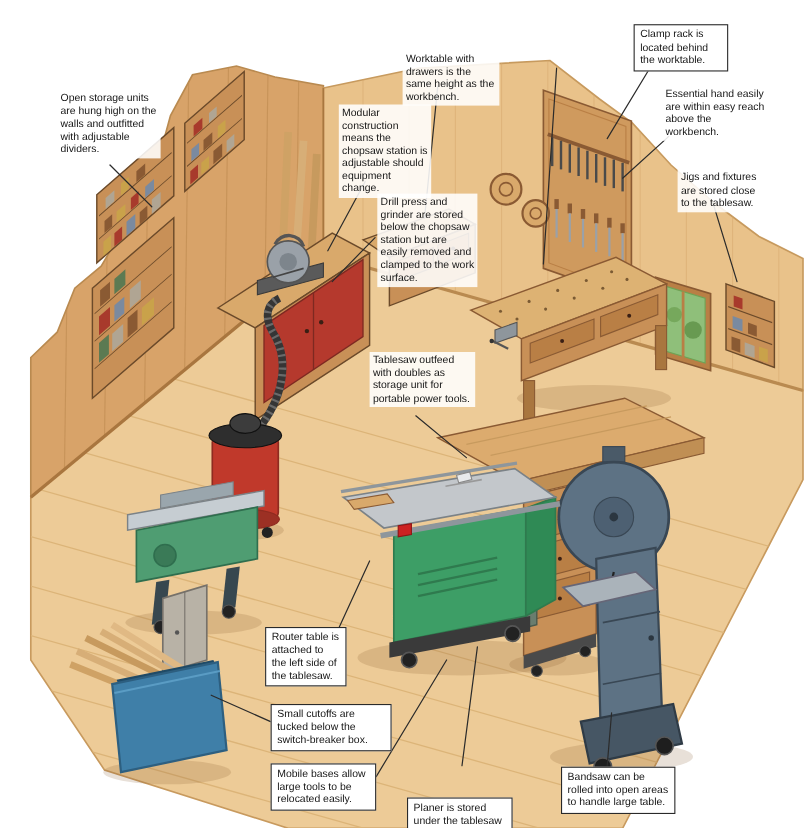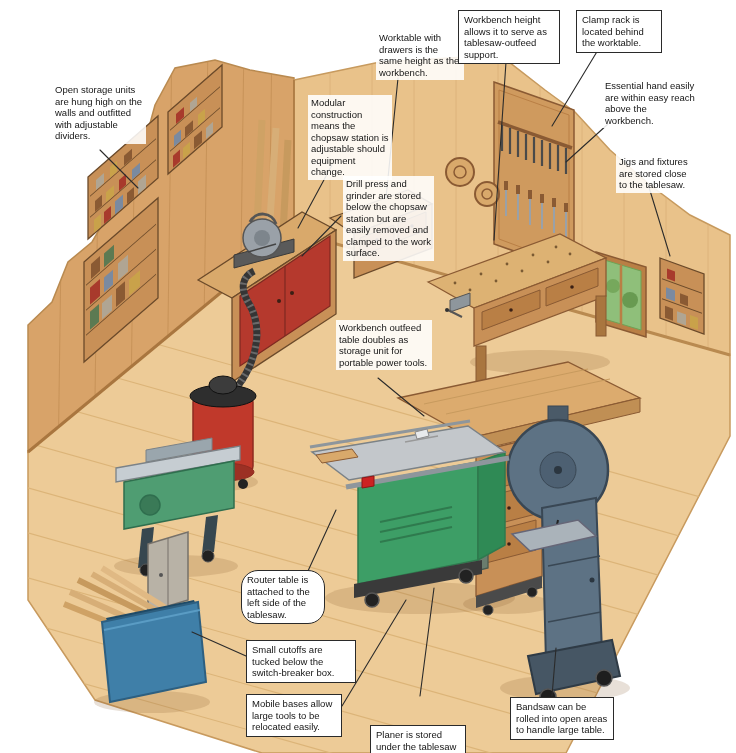--- a/index.html
+++ b/index.html
@@ -375,26 +375,25 @@
       <path d="M302,584 L336,510"></path>
       <path d="M246,656 L192,632"></path>
       <path d="M342,706 L406,600"></path>
       <path d="M420,696 L434,588"></path>
       <path d="M552,696 L556,648"></path>
     </g>
   </svg>
 
   <div class="callout" style="left:52px;  top:82px;  width:94px;"><span>Open storage units are hung high on the walls and outfitted with adjustable dividers.</span></div>
   <div class="callout" style="left:308px; top:95px;  width:84px;"><span>Modular construction means the chopsaw station is adjustable should equipment change.</span></div>
-  <div class="callout" style="left:366px; top:30px;  width:88px;margin-left:10px;"><span>Worktable with drawers is the same height as the workbench.</span></div>
-  <div class="callout boxed" style="left:458px; top:10px;  width:102px;"><span>Workbench height allows it to serve as tablesaw-outfeed support.</span></div>
-  <div class="callout boxed" style="left:576px; top:10px;  width:86px;"><span>Clamp rack is located behind the worktable.</span></div>
+  <div class="callout" style="left:366px; top:46px;  width:88px;"><span>Worktable with drawers is the same height as the workbench.</span></div>
+  <div class="callout boxed" style="left:576px; top:22px;  width:86px;"><span>Clamp rack is located behind the worktable.</span></div>
   <div class="callout" style="left:602px; top:78px;  width:96px;"><span>Essential hand easily are within easy reach above the workbench.</span></div>
   <div class="callout" style="left:616px; top:154px; width:82px;"><span>Jigs and fixtures are stored close to the tablesaw.</span></div>
   <div class="callout" style="left:343px; top:176px; width:91px;"><span>Drill press and grinder are stored below the chopsaw station but are easily removed and clamped to the work surface.</span></div>
-  <div class="callout" style="left:336px; top:320px; width:96px;"><span>Workbench outfeed table doubles as storage unit for portable power tools.</span></div>
-  <div class="callout boxed" style="left:241px; top:570px; width:84px;border-radius:17px;"><span>Router table is attached to the left side of the tablesaw.</span></div>
+  <div class="callout" style="left:336px; top:320px; width:96px;"><span>Tablesaw outfeed with doubles as storage unit for portable power tools.</span></div>
+  <div class="callout boxed" style="left:241px; top:570px; width:74px;"><span>Router table is attached to the left side of the tablesaw.</span></div>
   <div class="callout boxed" style="left:246px; top:640px; width:110px;"><span>Small cutoffs are tucked below the switch-breaker box.</span></div>
   <div class="callout boxed" style="left:246px; top:694px; width:96px;"><span>Mobile bases allow large tools to be relocated easily.</span></div>
   <div class="callout boxed" style="left:370px; top:697px; width:96px;margin-top:28px;"><span>Planer is stored under the tablesaw and out of the way.</span></div>
   <div class="callout boxed" style="left:510px; top:697px; width:104px;"><span>Bandsaw can be rolled into open areas to handle large table.</span></div>
 
 </div>
 
 </body></html>

